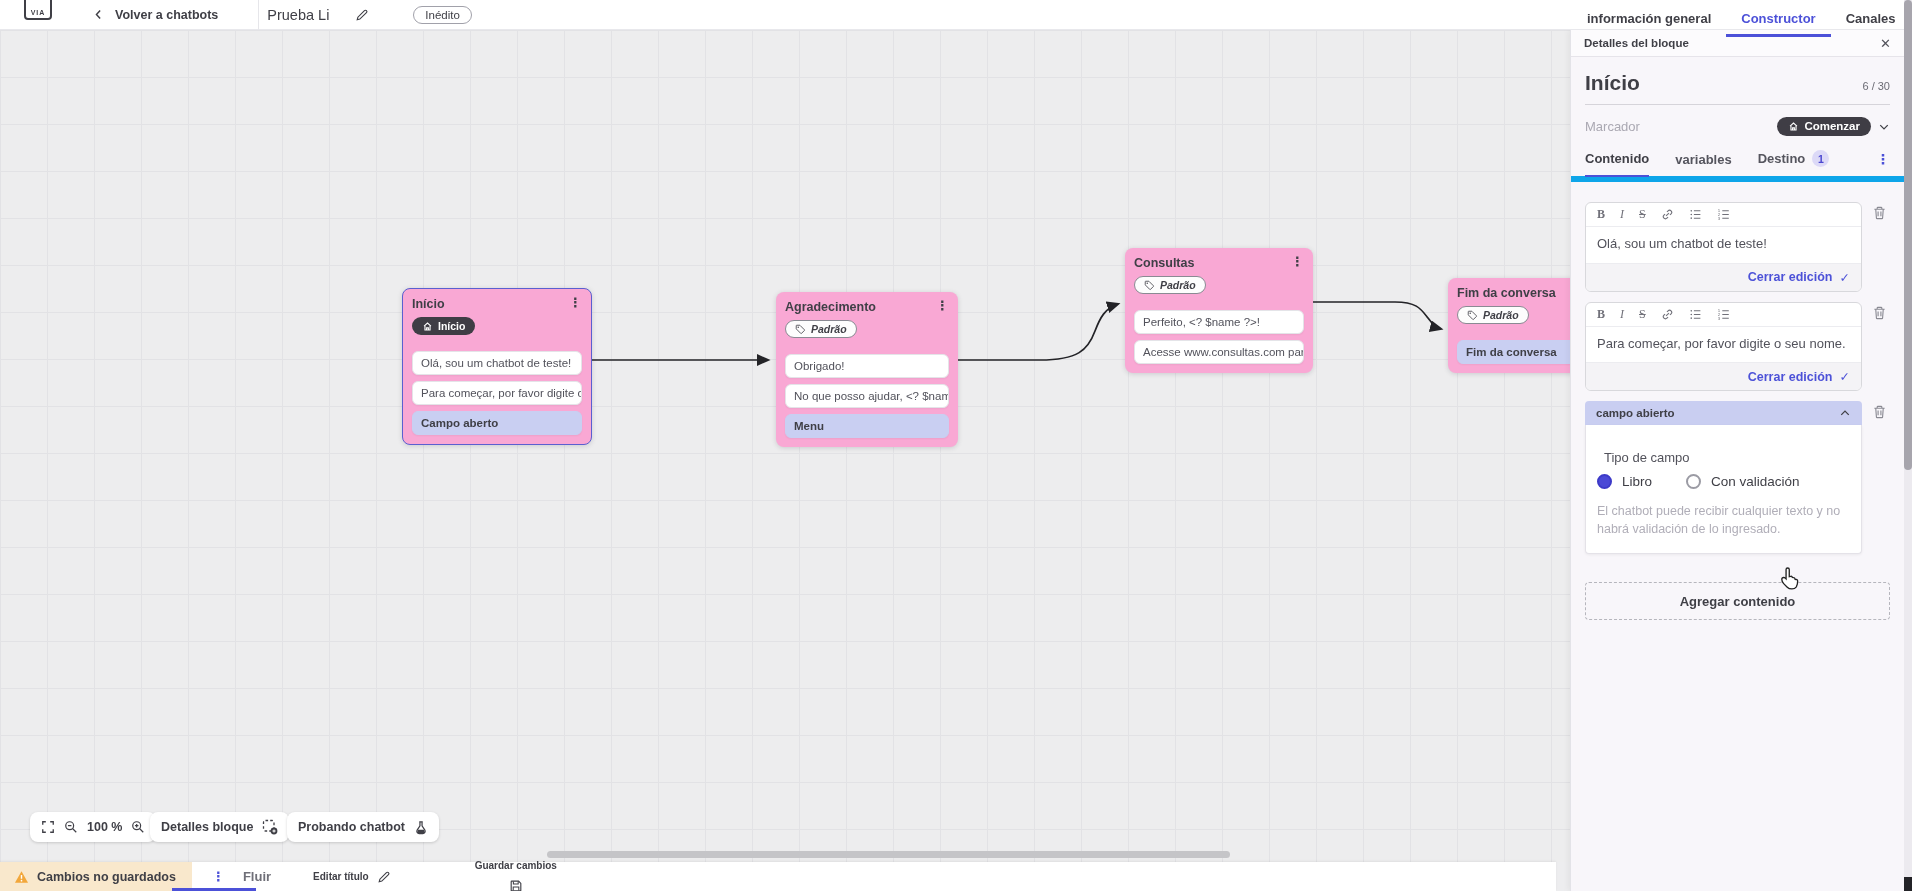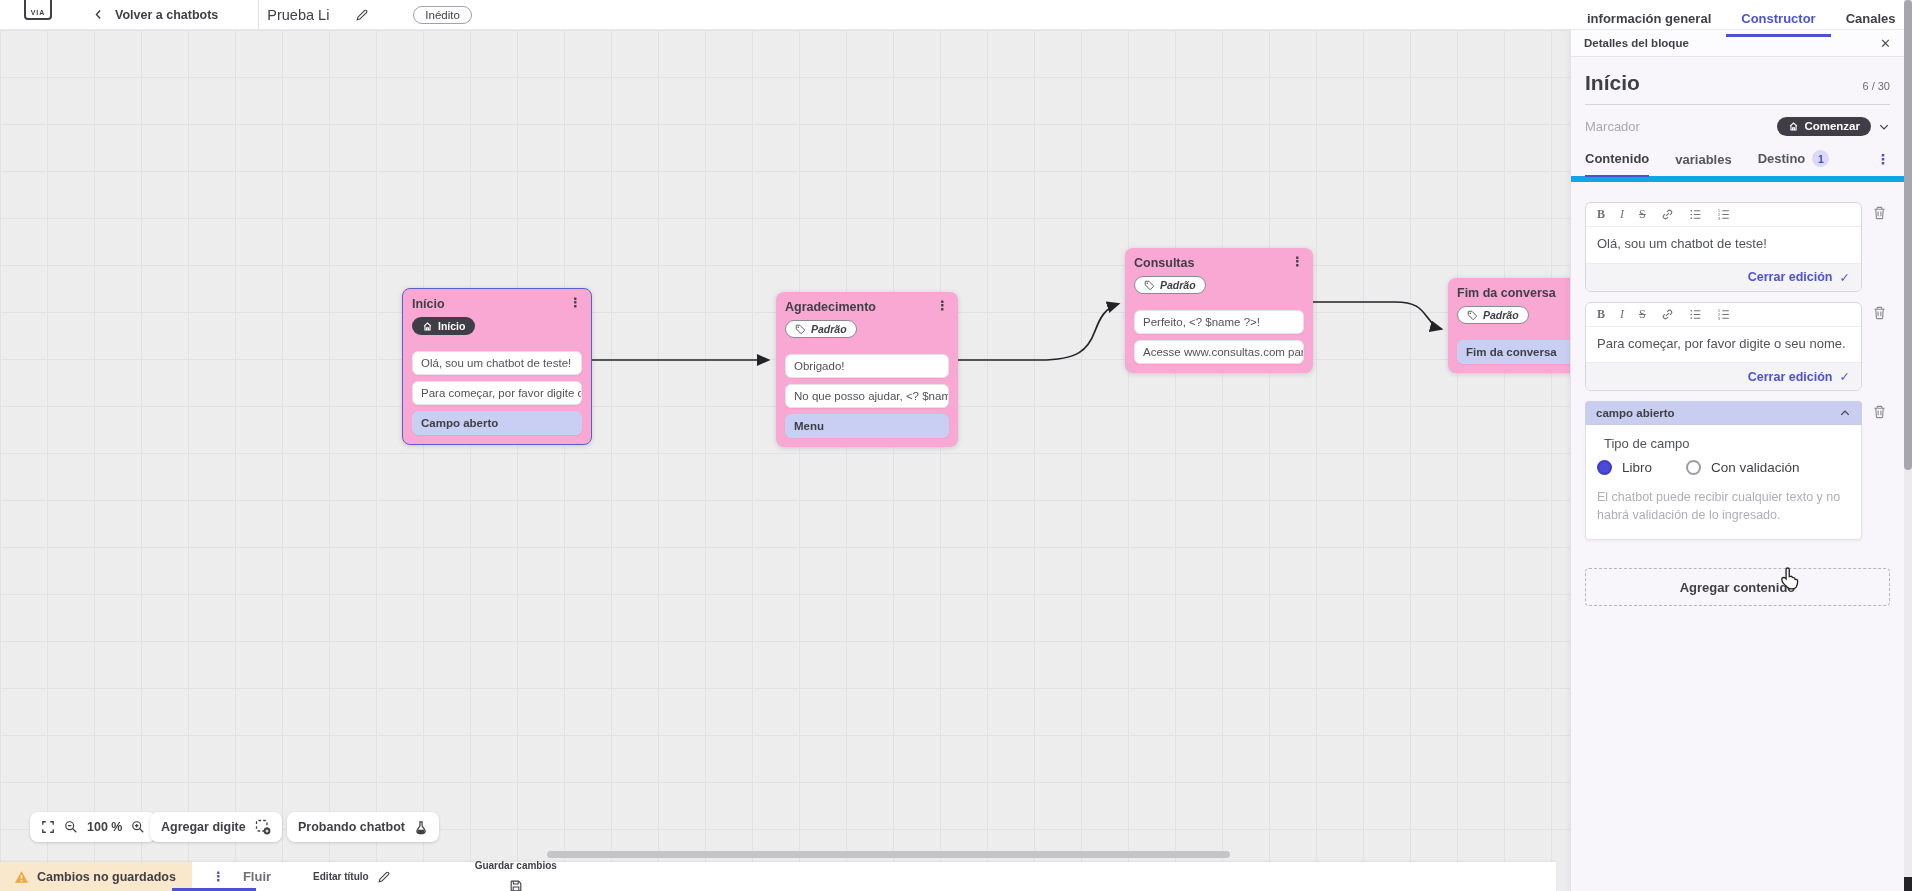--- a/index.html
+++ b/index.html
@@ -90,21 +90,21 @@
   .editor-toolbar { display:flex; align-items:center; gap:15px; padding:4px 11px; border-bottom:1px solid #ececf0; color:#71717a; height:24px; }
   .tb-btn { cursor:pointer; font-size:12px; display:flex; align-items:center; color:#71717a; }
   .tb-bold { font-weight:bold; font-family:"Liberation Serif",serif; }
   .tb-italic { font-style:italic; font-family:"Liberation Serif",serif; }
   .tb-strike { text-decoration:line-through; font-family:"Liberation Serif",serif; }
   .editor-text { padding:8px 11px 10px; font-size:13px; color:#52525b; line-height:1.35; min-height:20px; cursor:text; }
   .editor-footer { background:#f4f3f6; border-top:1px solid #ececf0; padding:6px 11px; display:flex; justify-content:flex-end; align-items:center; gap:7px; color:#4c51d8; font-size:12.5px; font-weight:bold; cursor:pointer; }
   .field-card { flex:1; }
   .field-header { background:#c9cef1; border-radius:4px 4px 0 0; padding:6px 11px; font-size:11.5px; font-weight:bold; color:#3f3f46; display:flex; align-items:center; cursor:pointer; }
   .field-chevron { margin-left:auto; color:#3f3f46; display:flex; }
-  .field-body { background:#fff; border:1px solid #e4e2e8; border-top:none; border-radius:0 0 4px 4px; padding:11px 11px 15px; box-shadow:0 1px 3px rgba(0,0,0,.06); }
+  .field-body { background:#fff; border:1px solid #e4e2e8; border-top:none; border-radius:0 0 4px 4px; padding:25px 11px 15px; box-shadow:0 1px 3px rgba(0,0,0,.06); }
   .field-type-label { font-size:13px; color:#52525b; margin:0 0 9px 7px; }
   .radio-row { display:flex; align-items:center; gap:10px; }
   .radio { width:15px; height:15px; border-radius:50%; flex:none; cursor:pointer; }
   .radio.selected { background:#4b49d6; border:2px solid #3d3ac8; }
   .radio.unselected { background:#fff; border:2px solid #9b9ba4; margin-left:24px; }
   .radio-label { font-size:13.5px; color:#3f3f46; }
   .field-helper { margin-top:13px; font-size:12.5px; color:#b0aeb8; line-height:1.45; }
   .add-content { margin-top:28px; border:1.5px dashed #b6b6bd; border-radius:4px; height:38px; display:flex; align-items:center; justify-content:center; font-size:13px; font-weight:bold; color:#3f3f46; cursor:pointer; }
 
   .cursor { position:absolute; left:1778px; top:566px; z-index:20; pointer-events:none; }
@@ -202,21 +202,21 @@
     </span>
   <span>100 %</span>
   <span class="cv-icon">
       <svg width="14" height="14" viewBox="0 0 16 16">
         <circle cx="6.5" cy="6.5" r="4.5" fill="none" stroke="currentColor" stroke-width="1.4"></circle>
         <path d="M10 10l4 4M4.5 6.5h4M6.5 4.5v4" stroke="currentColor" stroke-width="1.4"></path>
       </svg>
     </span>
 </div>
 <div class="cv-card" id="cv-addblock">
-  <span>Agregar digite</span>
+  <span>Detalles bloque</span>
   <span class="cv-icon">
       <svg width="16" height="16" viewBox="0 0 16 16">
         <rect x="1.5" y="1.5" width="10.5" height="10.5" rx="2" fill="none" stroke="currentColor" stroke-width="1.3" stroke-dasharray="2.6 2.1"></rect>
         <circle cx="12" cy="12" r="3.4" fill="currentColor"></circle>
         <path d="M12 10.4v3.2M10.4 12h3.2" stroke="#fff" stroke-width="1.1"></path>
       </svg>
     </span>
 </div>
 <div class="cv-card" id="cv-test">
   <span>Probando chatbot</span>

